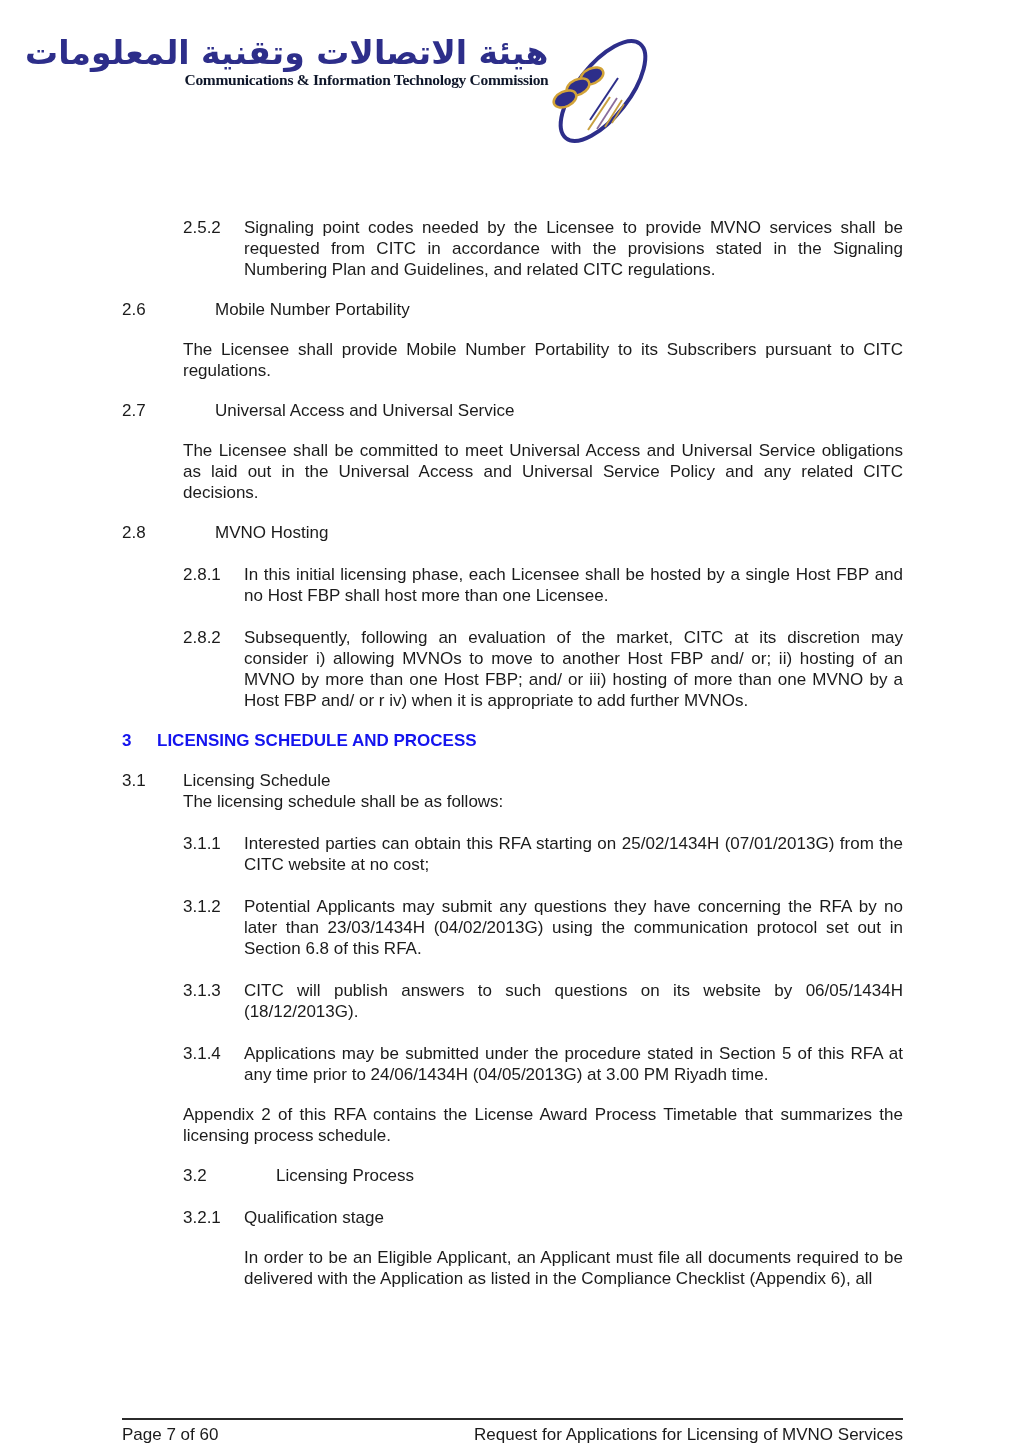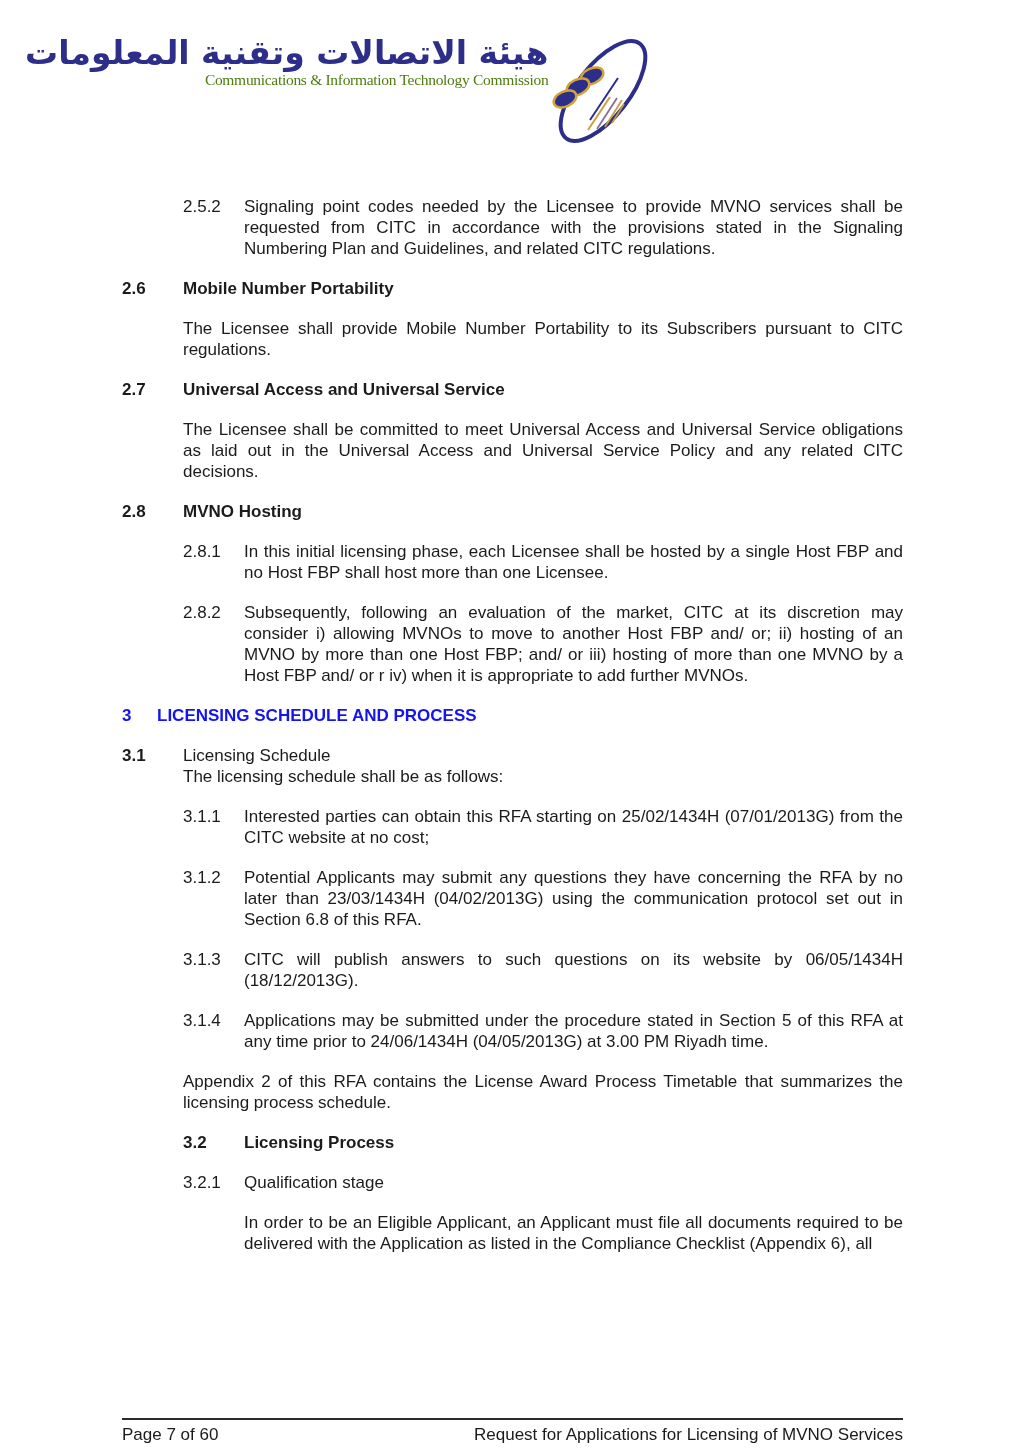--- a/index.html
+++ b/index.html
@@ -16,35 +16,35 @@
   .logo{position:absolute;top:36px;left:25px;display:flex;align-items:flex-start;}
   .logo-text{display:flex;flex-direction:column;align-items:flex-end;}
   .logo-ar{
     direction:rtl;
     font-family:"DejaVu Sans", sans-serif;
     font-weight:700;font-size:33px;line-height:34px;
     color:#2d2e8a;white-space:nowrap;
   }
   .logo-en{
     font-family:"Liberation Serif", serif;
-    font-weight:400;font-size:15.5px;line-height:20px;letter-spacing:-0.3px;
-    color:#4d7c0f;white-space:nowrap;
+    font-weight:700;font-size:15.5px;line-height:20px;letter-spacing:-0.3px;
+    color:#0f172a;white-space:nowrap;
   }
   .logo-mark{margin-left:2px;margin-top:-2px;}
   
   .content{position:absolute;left:122px;top:196px;width:781px;}
   .blk{margin-bottom:19px;}
   .row{display:flex;}
   .num{flex:0 0 61px;}
   .num-main{flex:0 0 35px;}
   .txt{flex:1;text-align:justify;}
   .txt-plain{flex:1;}
-  .h1{font-weight:bold;}
+  .h1{font-weight:normal;gap:32px;}
   .hmain{font-weight:bold;color:#1414ee;}
-  .indent1{margin-left:61px;}
+  .indent1{margin-left:61px;margin-top:21px;}
   .p-indent1{margin-left:61px;text-align:justify;}
   .p-indent2{margin-left:122px;text-align:justify;}
   .mt-extra{margin-top:6px;}
   .title-line{font-weight:normal;}
   
   .footer{
     position:absolute;left:122px;top:1418px;width:781px;
     border-top:2px solid #2b2b2b;
     padding-top:4px;
     display:flex;justify-content:space-between;gap:36px;

